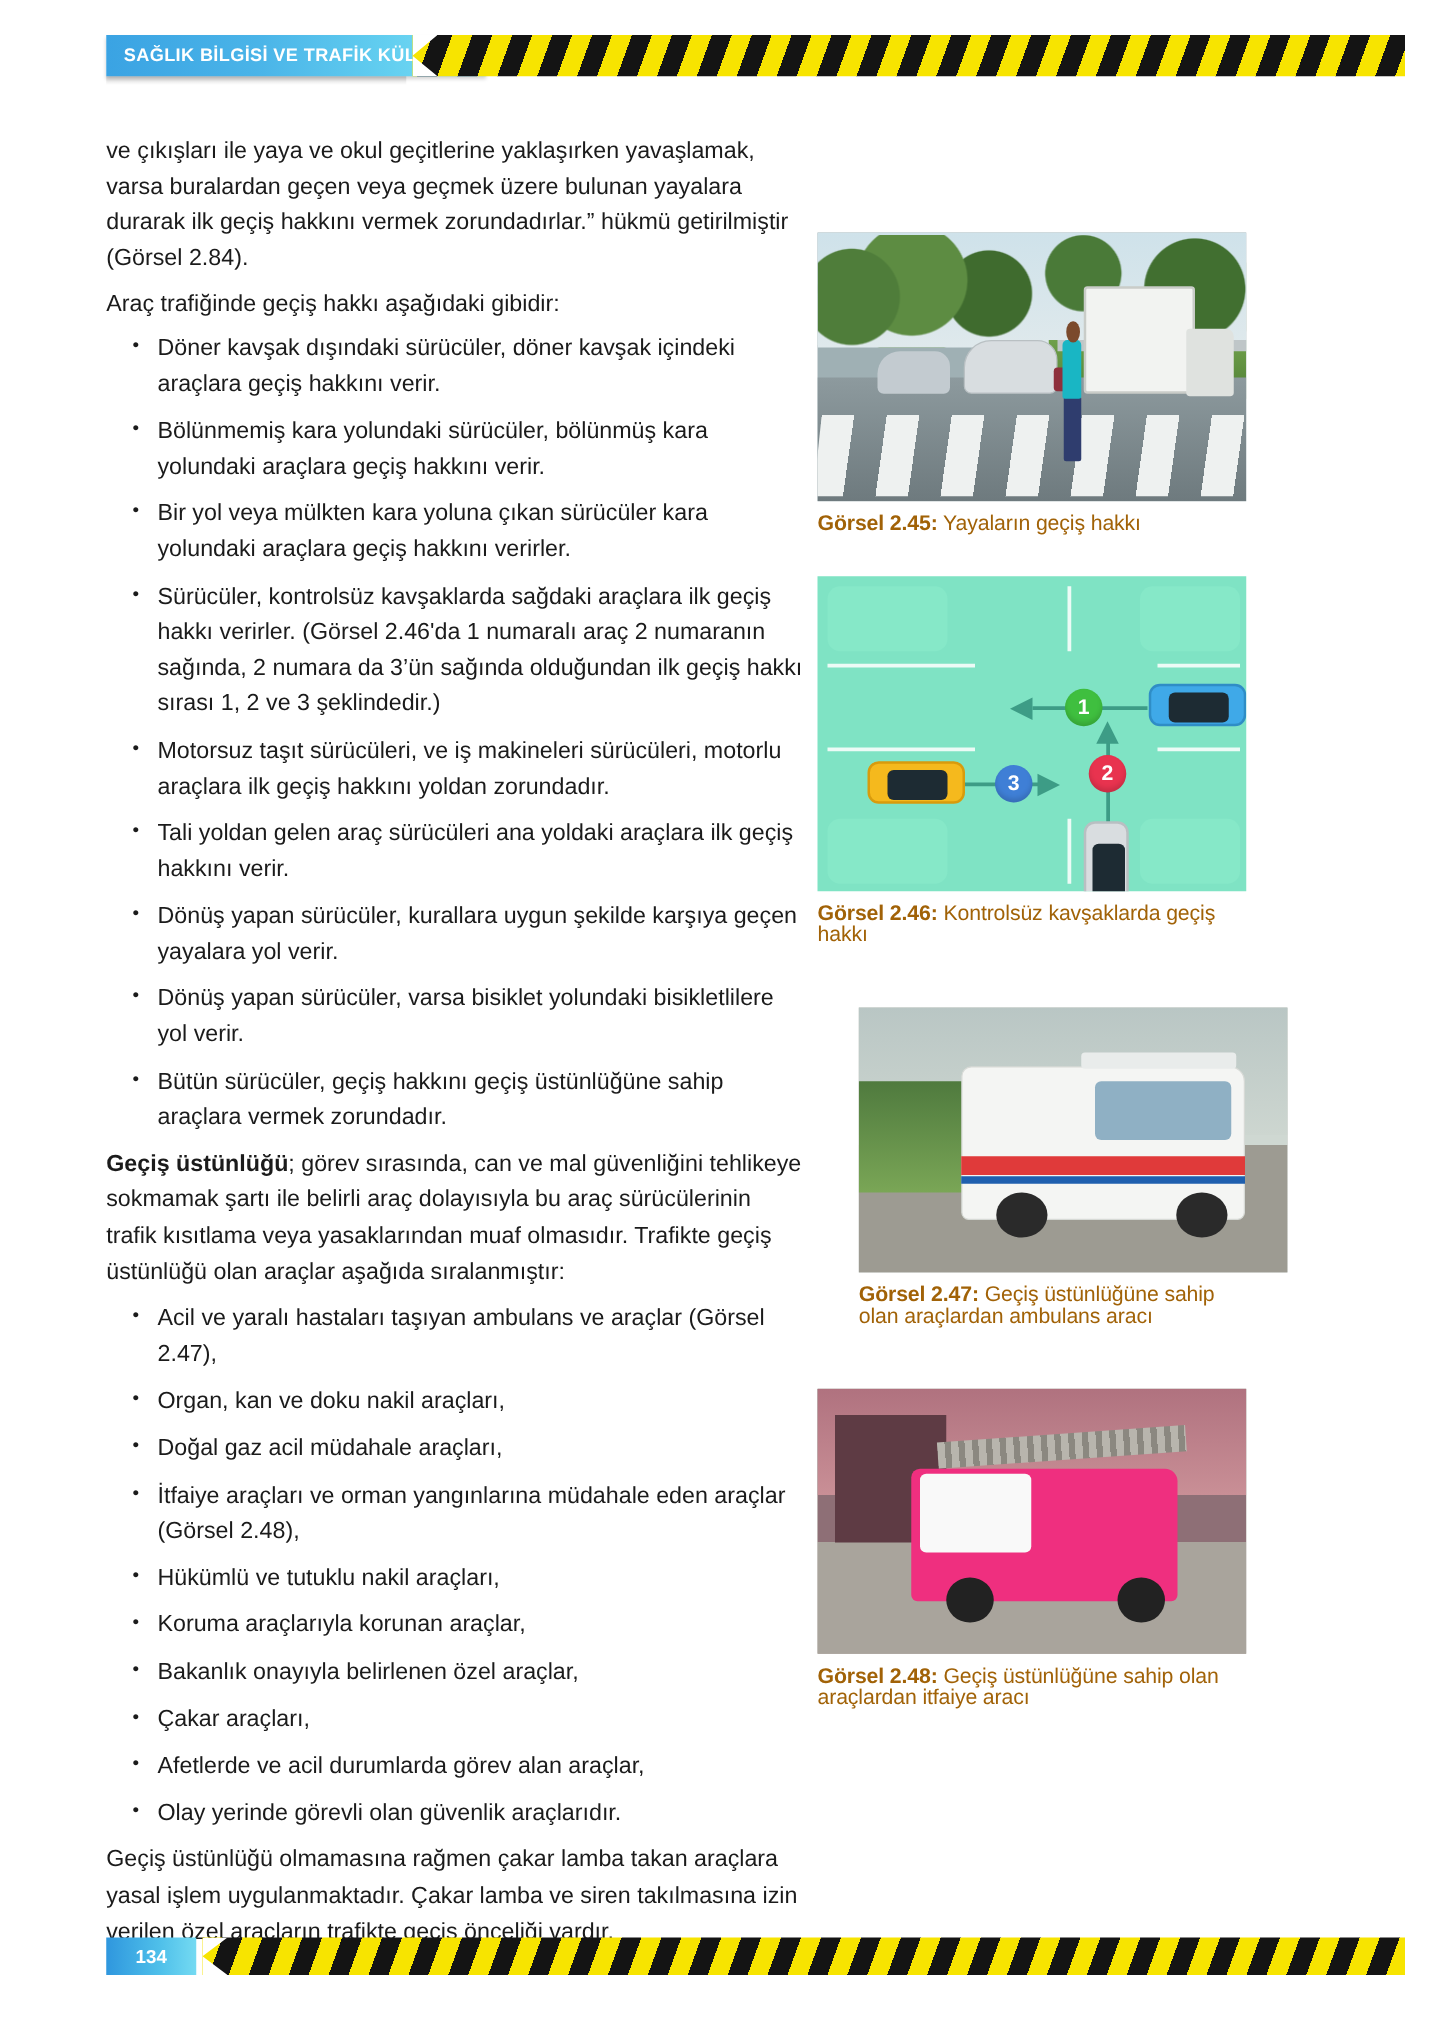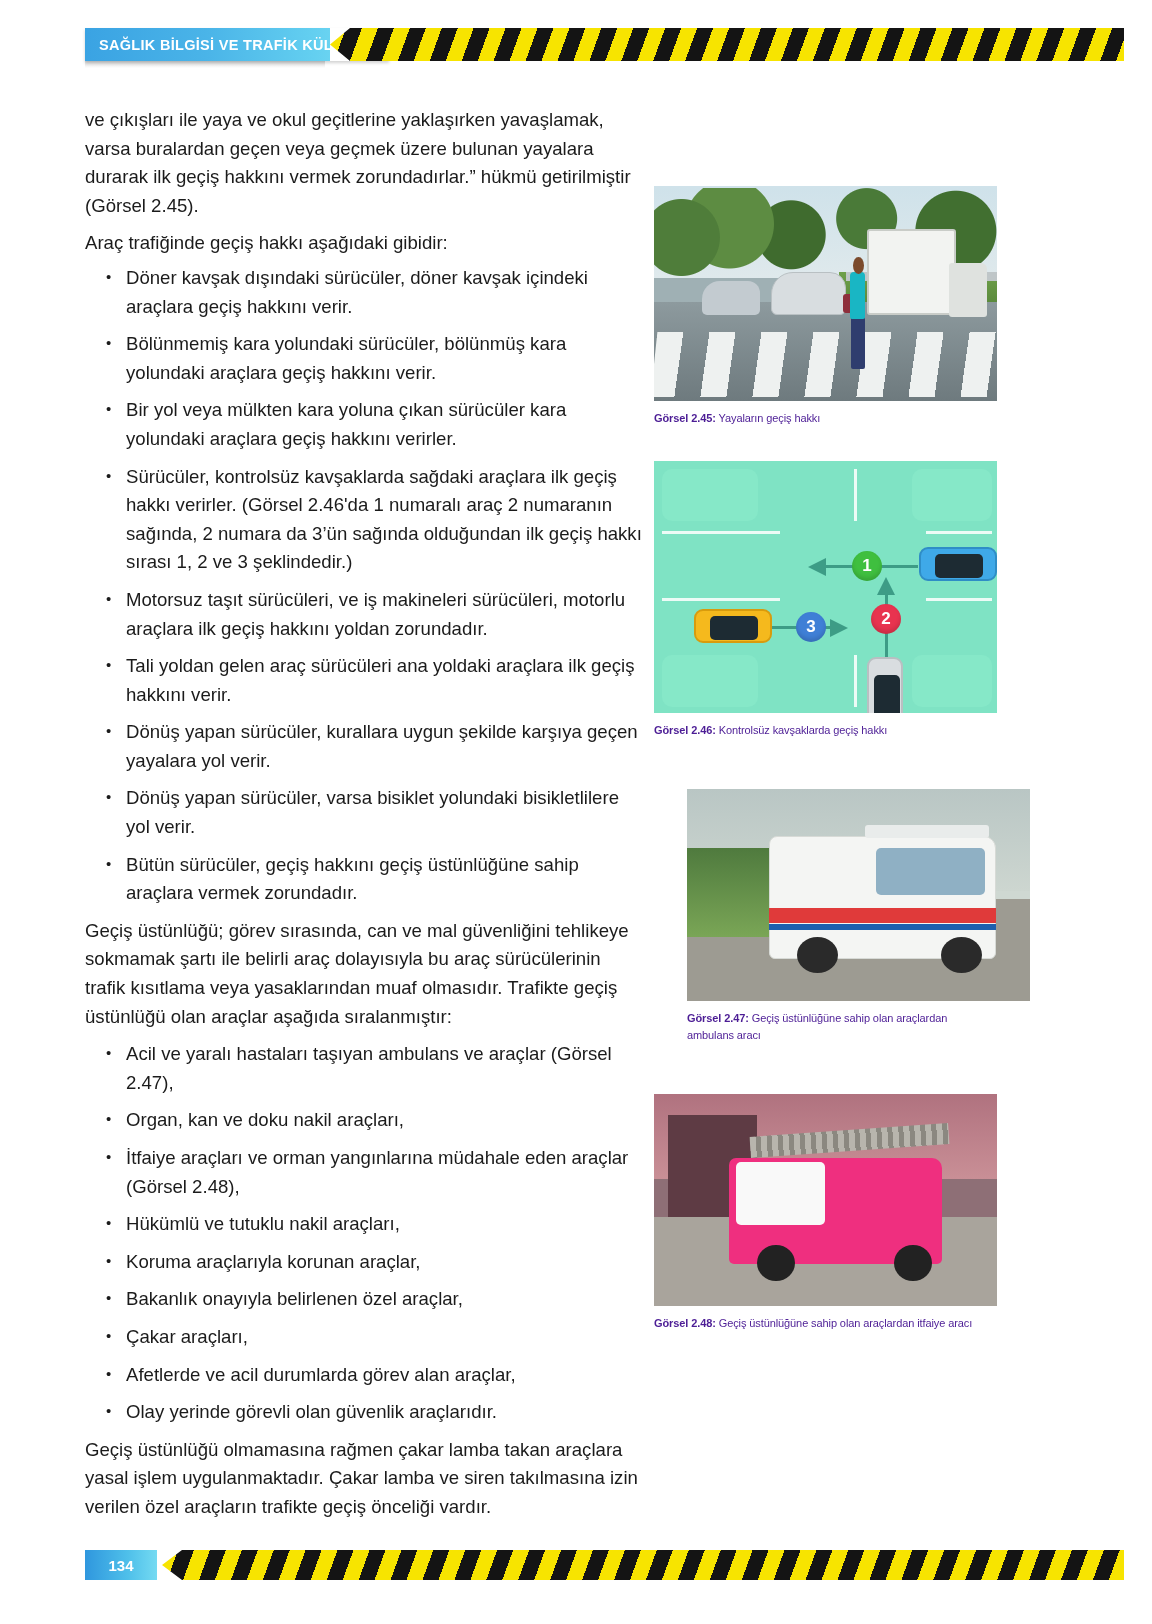--- a/index.html
+++ b/index.html
@@ -67,28 +67,28 @@
   .para.tight { margin-bottom:6px; }
   .bullets{ list-style:none; margin:0 0 6px 0; padding:0; }
   .bullets li{
     position:relative; padding-left:41px; margin-bottom:9px;
     font-size:18.6px; line-height:28.6px;
   }
   .bullets li::before{
     content:"•"; position:absolute; left:21px; top:-1px;
     font-size:15px; color:#1b1b1b;
   }
-  .bold{ font-weight:normal; }
+  .bold{ font-weight:bold; }
 
   
   .col-right{ position:absolute; left:654px; top:186px; width:343px; }
   .figure{ margin-bottom:0; }
   .fig-img{ width:343px; display:block; position:relative; overflow:hidden; }
   .caption{
-    font-size:11px; line-height:17px; color:#4c1d95;
+    font-size:17px; line-height:17px; color:#a16207;
     margin-top:9px; letter-spacing:-0.1px;
   }
   .caption .cap-lbl{ font-weight:bold; }
 
   
   .photo45{ height:215px; background:#9fb0b4; position:relative; }
   .p45-sky{ position:absolute; inset:0 0 58% 0; background:linear-gradient(180deg,#cfe2ea,#e7eef0); }
   .p45-trees{ position:absolute; left:0; top:2px; width:100%; height:42%;
      background:
        radial-gradient(circle at 8% 55%, #4f7d3a 0 38px, transparent 39px),
@@ -183,41 +183,42 @@
   <div class="header">
     <div class="hdr-tab-shadow"></div>
     <div class="hdr-tab">
       <span>SAĞLIK BİLGİSİ VE TRAFİK KÜLTÜRÜ</span>
     </div>
     <div class="hdr-stripes"></div>
   </div>
 
   <div class="col-left">
 
-    <p class="para">ve çıkışları ile yaya ve okul geçitlerine yaklaşırken yavaşlamak, varsa buralardan geçen veya geçmek üzere bulunan yayalara durarak ilk geçiş hakkını vermek zorundadırlar.” hükmü getirilmiştir (Görsel 2.45).</p>
+    <p class="para">ve çıkışları ile yaya ve okul geçitlerine yaklaşırken yavaşlamak, varsa buralardan geçen veya geçmek üzere bulunan yayalara durarak ilk geçiş hakkını vermek zorundadırlar.” hükmü getirilmiştir (Görsel 2.84).</p>
 
     <p class="para tight">Araç trafiğinde geçiş hakkı aşağıdaki gibidir:</p>
 
     <ul class="bullets">
       <li>Döner kavşak dışındaki sürücüler, döner kavşak içindeki araçlara geçiş hakkını verir.</li>
       <li>Bölünmemiş kara yolundaki sürücüler, bölünmüş kara yolundaki araçlara geçiş hakkını verir.</li>
       <li>Bir yol veya mülkten kara yoluna çıkan sürücüler kara yolundaki araçlara geçiş hakkını verirler.</li>
       <li>Sürücüler, kontrolsüz kavşaklarda sağdaki araçlara ilk geçiş hakkı verirler. (Görsel 2.46'da 1 numaralı araç 2 numaranın sağında, 2 numara da 3’ün sağında olduğundan ilk geçiş hakkı sırası 1, 2 ve 3 şeklindedir.)</li>
       <li>Motorsuz taşıt sürücüleri, ve iş makineleri sürücüleri, motorlu araçlara ilk geçiş hakkını yoldan zorundadır.</li>
       <li>Tali yoldan gelen araç sürücüleri ana yoldaki araçlara ilk geçiş hakkını verir.</li>
       <li>Dönüş yapan sürücüler, kurallara uygun şekilde karşıya geçen yayalara yol verir.</li>
       <li>Dönüş yapan sürücüler, varsa bisiklet yolundaki bisikletlilere yol verir.</li>
       <li>Bütün sürücüler, geçiş hakkını geçiş üstünlüğüne sahip araçlara vermek zorundadır.</li>
     </ul>
 
     <p class="para"><span class="bold">Geçiş üstünlüğü</span><span>; görev sırasında, can ve mal güvenliğini tehlikeye sokmamak şartı ile belirli araç dolayısıyla bu araç sürücülerinin trafik kısıtlama veya yasaklarından muaf olmasıdır. Trafikte geçiş üstünlüğü olan araçlar aşağıda sıralanmıştır:</span></p>
 
     <ul class="bullets">
       <li>Acil ve yaralı hastaları taşıyan ambulans ve araçlar (Görsel 2.47),</li>
       <li>Organ, kan ve doku nakil araçları,</li>
+      <li>Doğal gaz acil müdahale araçları,</li>
       <li>İtfaiye araçları ve orman yangınlarına müdahale eden araçlar (Görsel 2.48),</li>
       <li>Hükümlü ve tutuklu nakil araçları,</li>
       <li>Koruma araçlarıyla korunan araçlar,</li>
       <li>Bakanlık onayıyla belirlenen özel araçlar,</li>
       <li>Çakar araçları,</li>
       <li>Afetlerde ve acil durumlarda görev alan araçlar,</li>
       <li>Olay yerinde görevli olan güvenlik araçlarıdır.</li>
     </ul>
 
     <p class="para">Geçiş üstünlüğü olmamasına rağmen çakar lamba takan araçlara yasal işlem uygulanmaktadır. Çakar lamba ve siren takılmasına izin verilen özel araçların trafikte geçiş önceliği vardır.</p>

